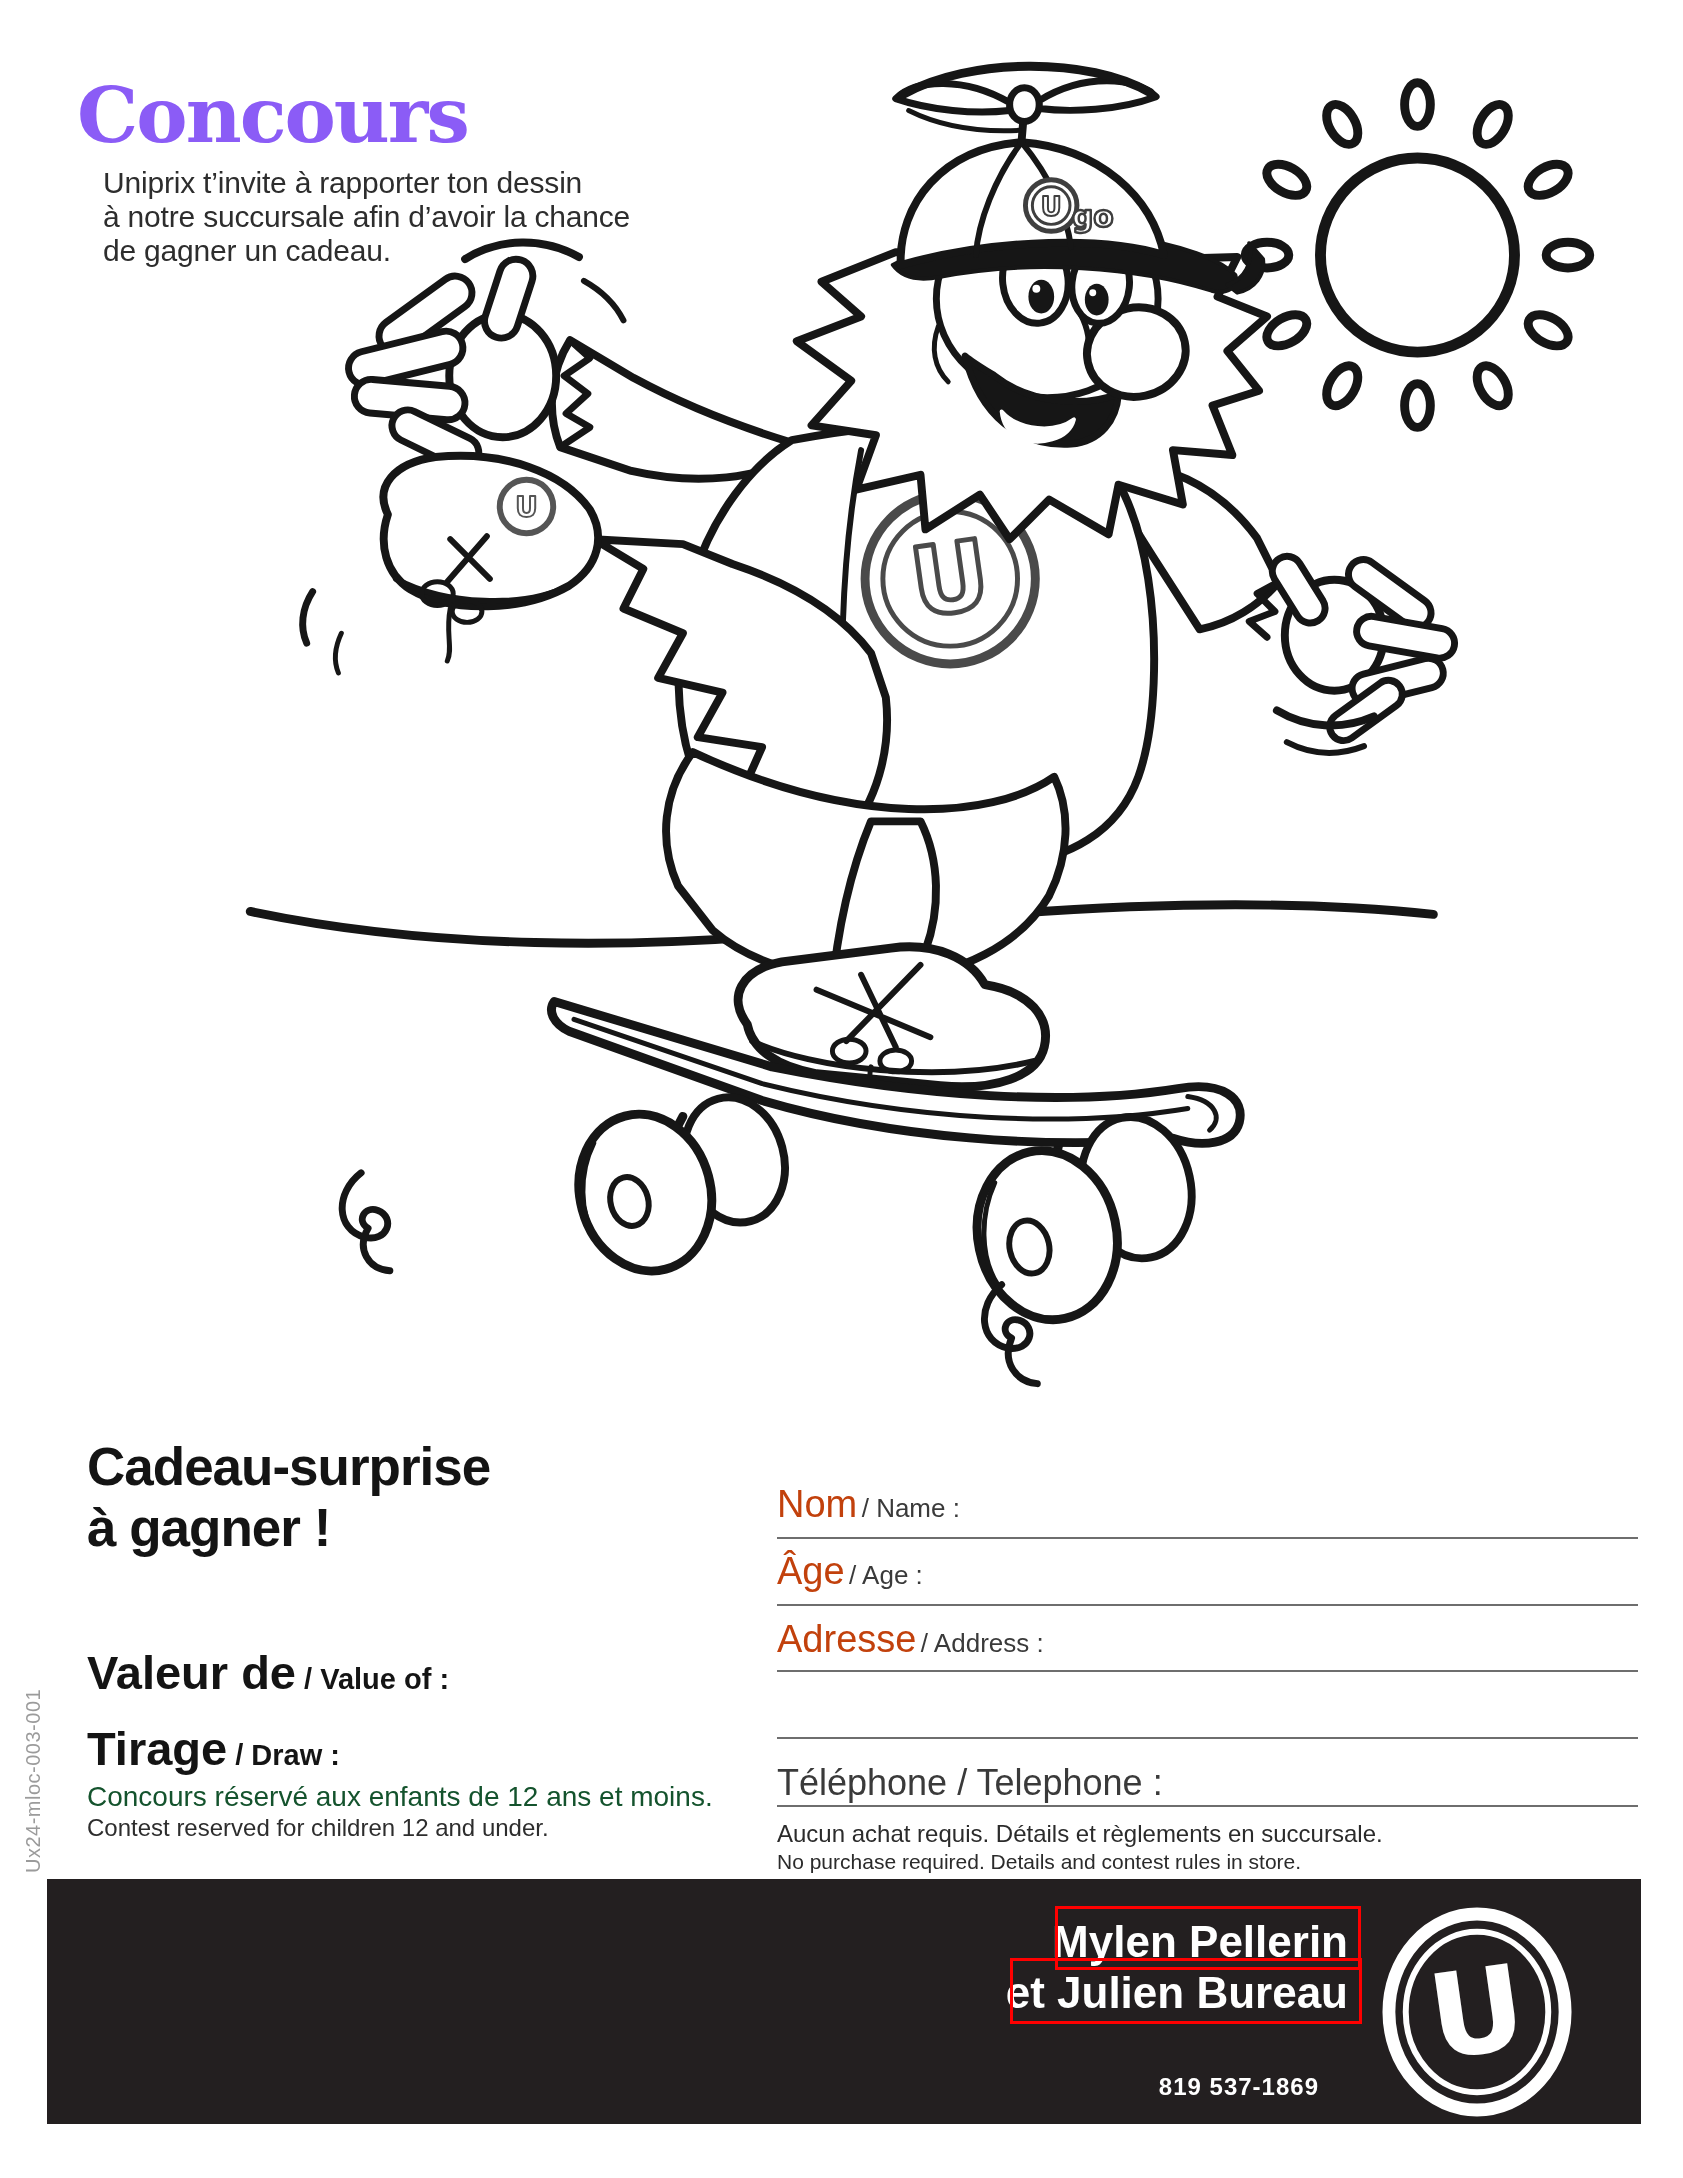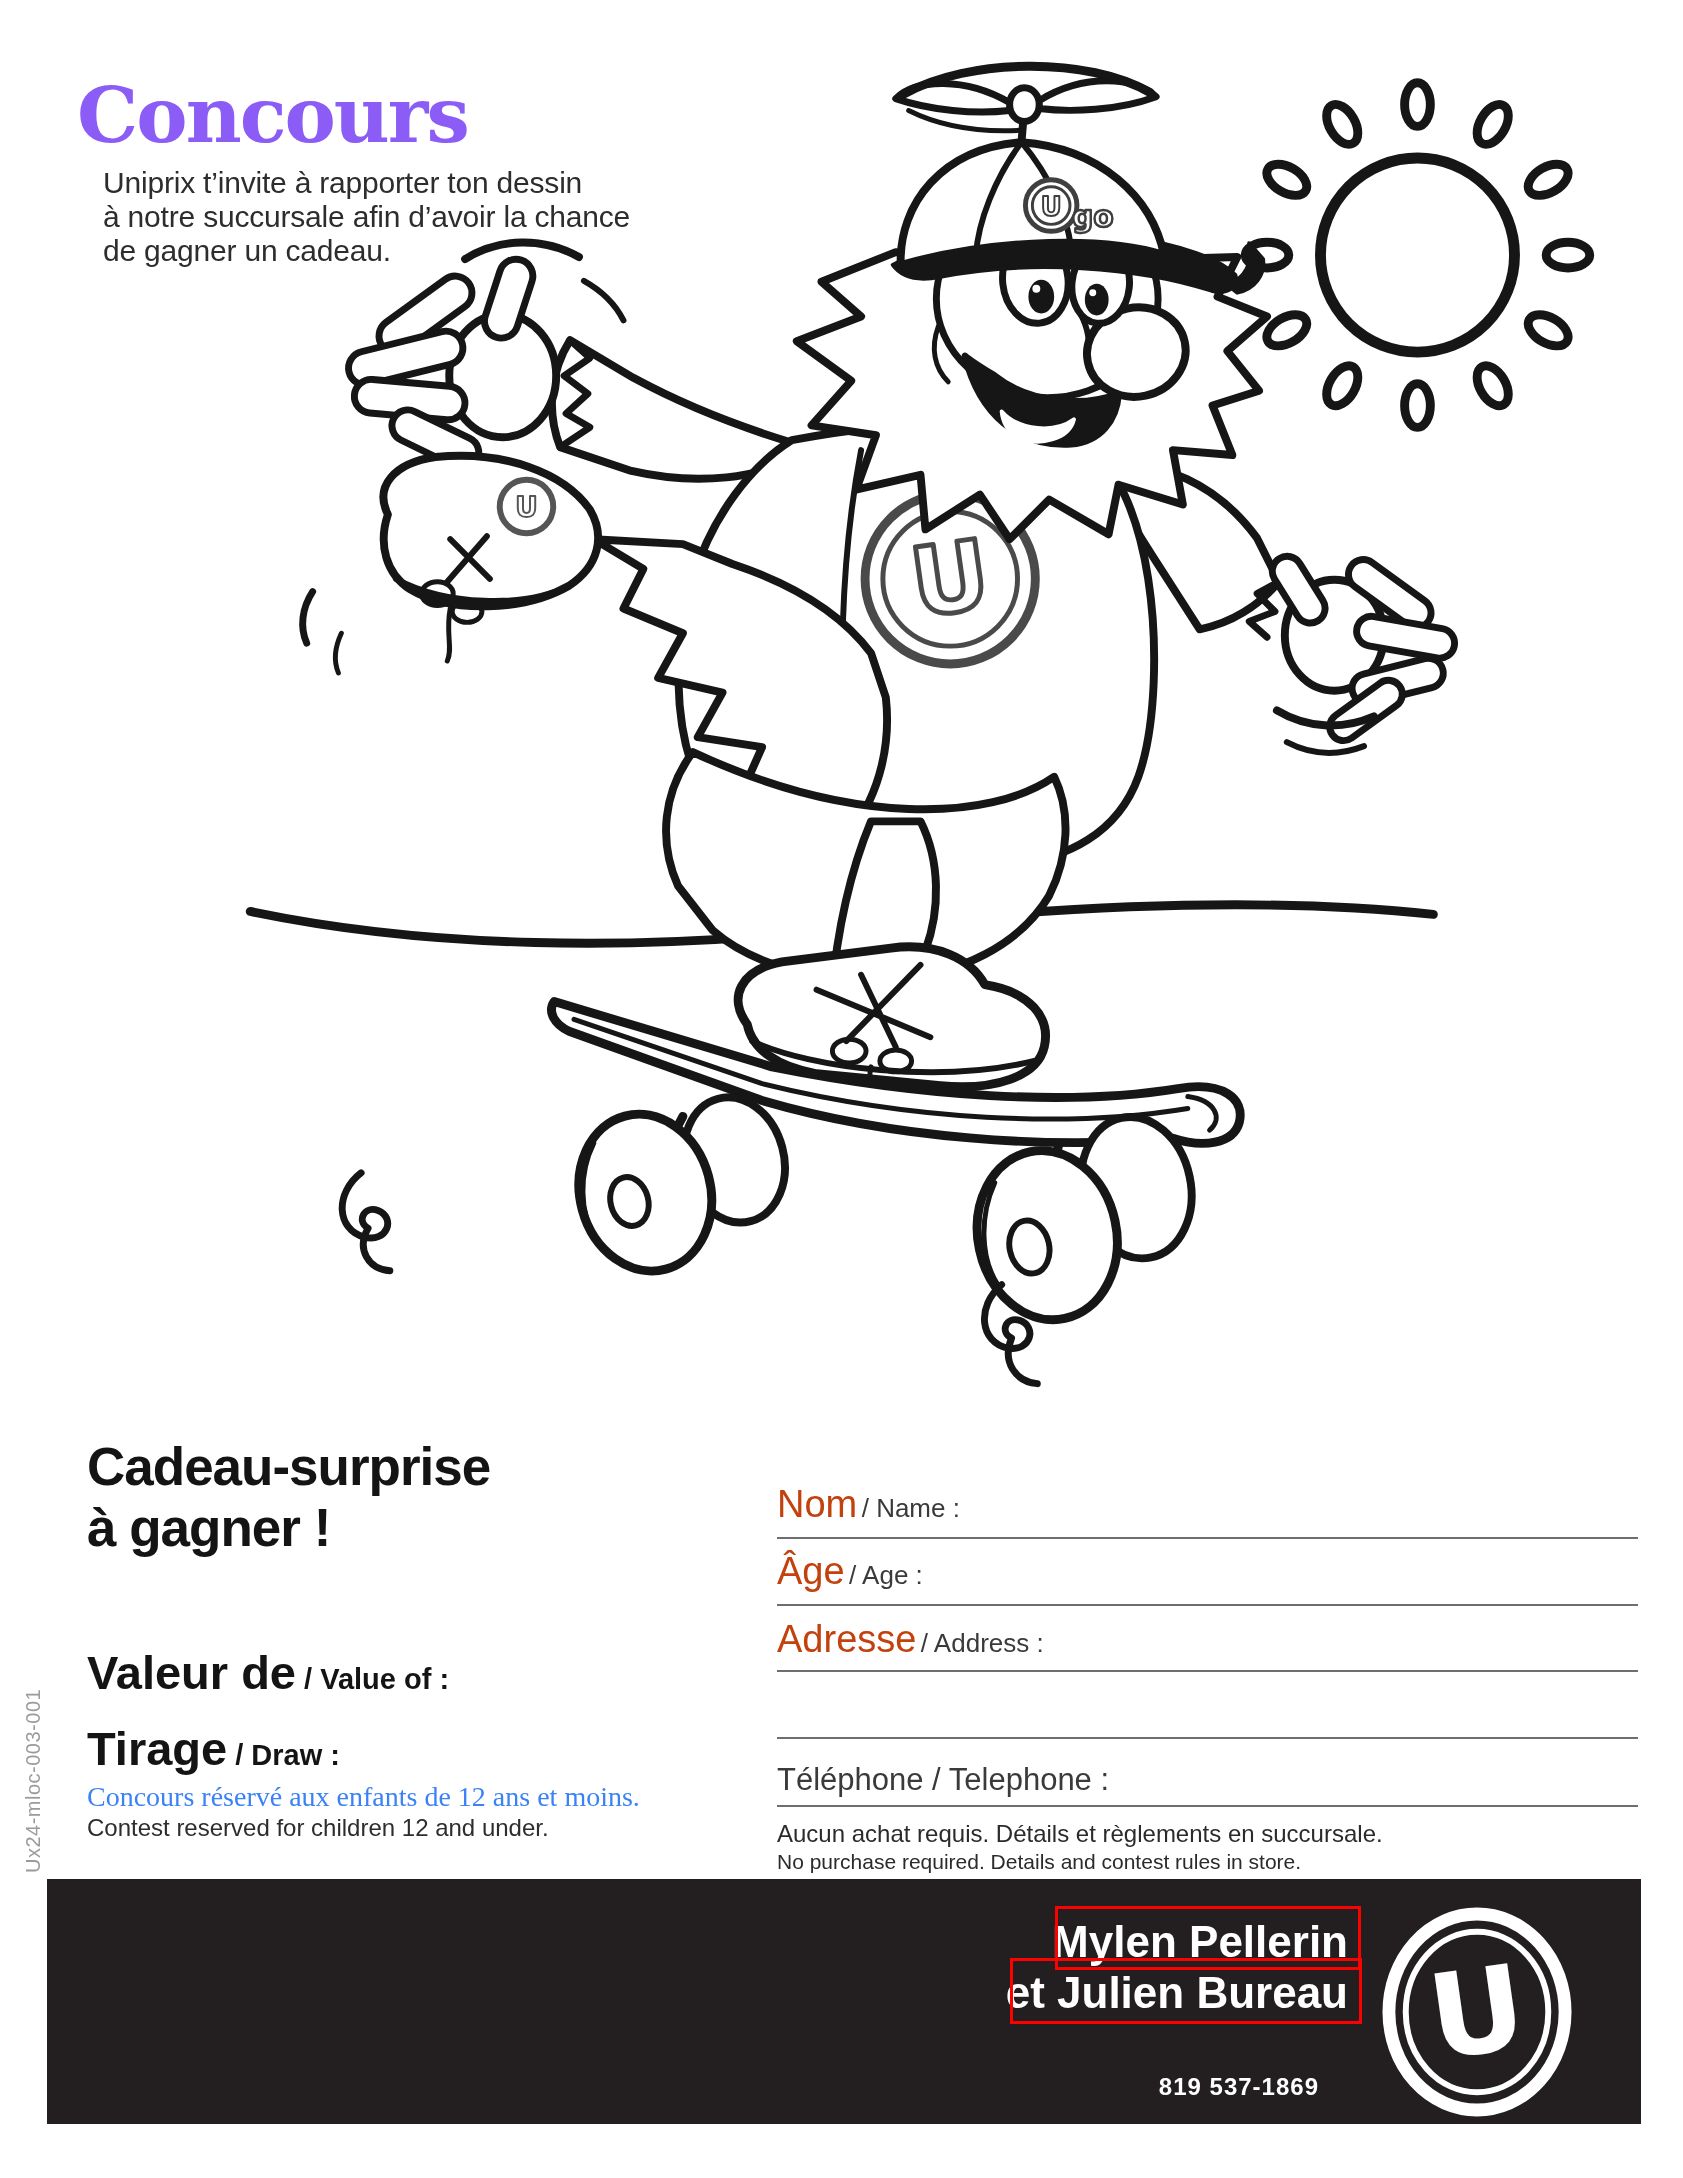--- a/index.html
+++ b/index.html
@@ -9,26 +9,26 @@
   
   .title{font-family:"DejaVu Serif","Liberation Serif",serif;font-weight:700;font-size:77px;
          letter-spacing:-2px;color:#8b5cf6;line-height:1;}
   .intro{font-size:30px;line-height:34px;color:#2d2d2d;letter-spacing:-0.2px;}
   
   .promo-h{font-weight:700;font-size:53px;line-height:61px;letter-spacing:-1px;color:#141414;}
   .promo-sub{font-weight:700;font-size:40px;color:#141414;}
   .promo-row{color:#141414;white-space:nowrap;}
   .promo-big{font-weight:700;font-size:47px;}
   .promo-small{font-weight:700;font-size:29px;}
-  .reserve-fr{font-size:28px;color:#3b82f6;font-family:Liberation Serif, serif;}
+  .reserve-fr{font-size:28px;color:#14532d;}
   .reserve-en{font-size:24px;color:#2d2d2d;}
   
   .f-fr{font-size:38px;color:#c2410c;}
   .f-en{font-size:26px;color:#3a3a3a;}
-  .f-uni{font-size:31px;color:#3a3a3a;}
+  .f-uni{font-size:36px;color:#3a3a3a;}
   .fline{position:absolute;left:777px;width:861px;border-top:2px solid #6e6e6e;}
   .legal-fr{font-size:24px;color:#2b2b2b;}
   .legal-en{font-size:21px;color:#2b2b2b;}
   
   .footer-bar{background:#231f20;}
   .fname{font-weight:700;font-size:44px;color:#ffffff;white-space:nowrap;}
   .faddr{font-size:35px;white-space:nowrap;}
   .fphone{font-weight:700;font-size:24px;color:#ffffff;letter-spacing:1px;white-space:nowrap;}
   .redbox{position:absolute;border:3px solid #ff0000;z-index:5;}
   .right-anchor{position:absolute;text-align:right;}

